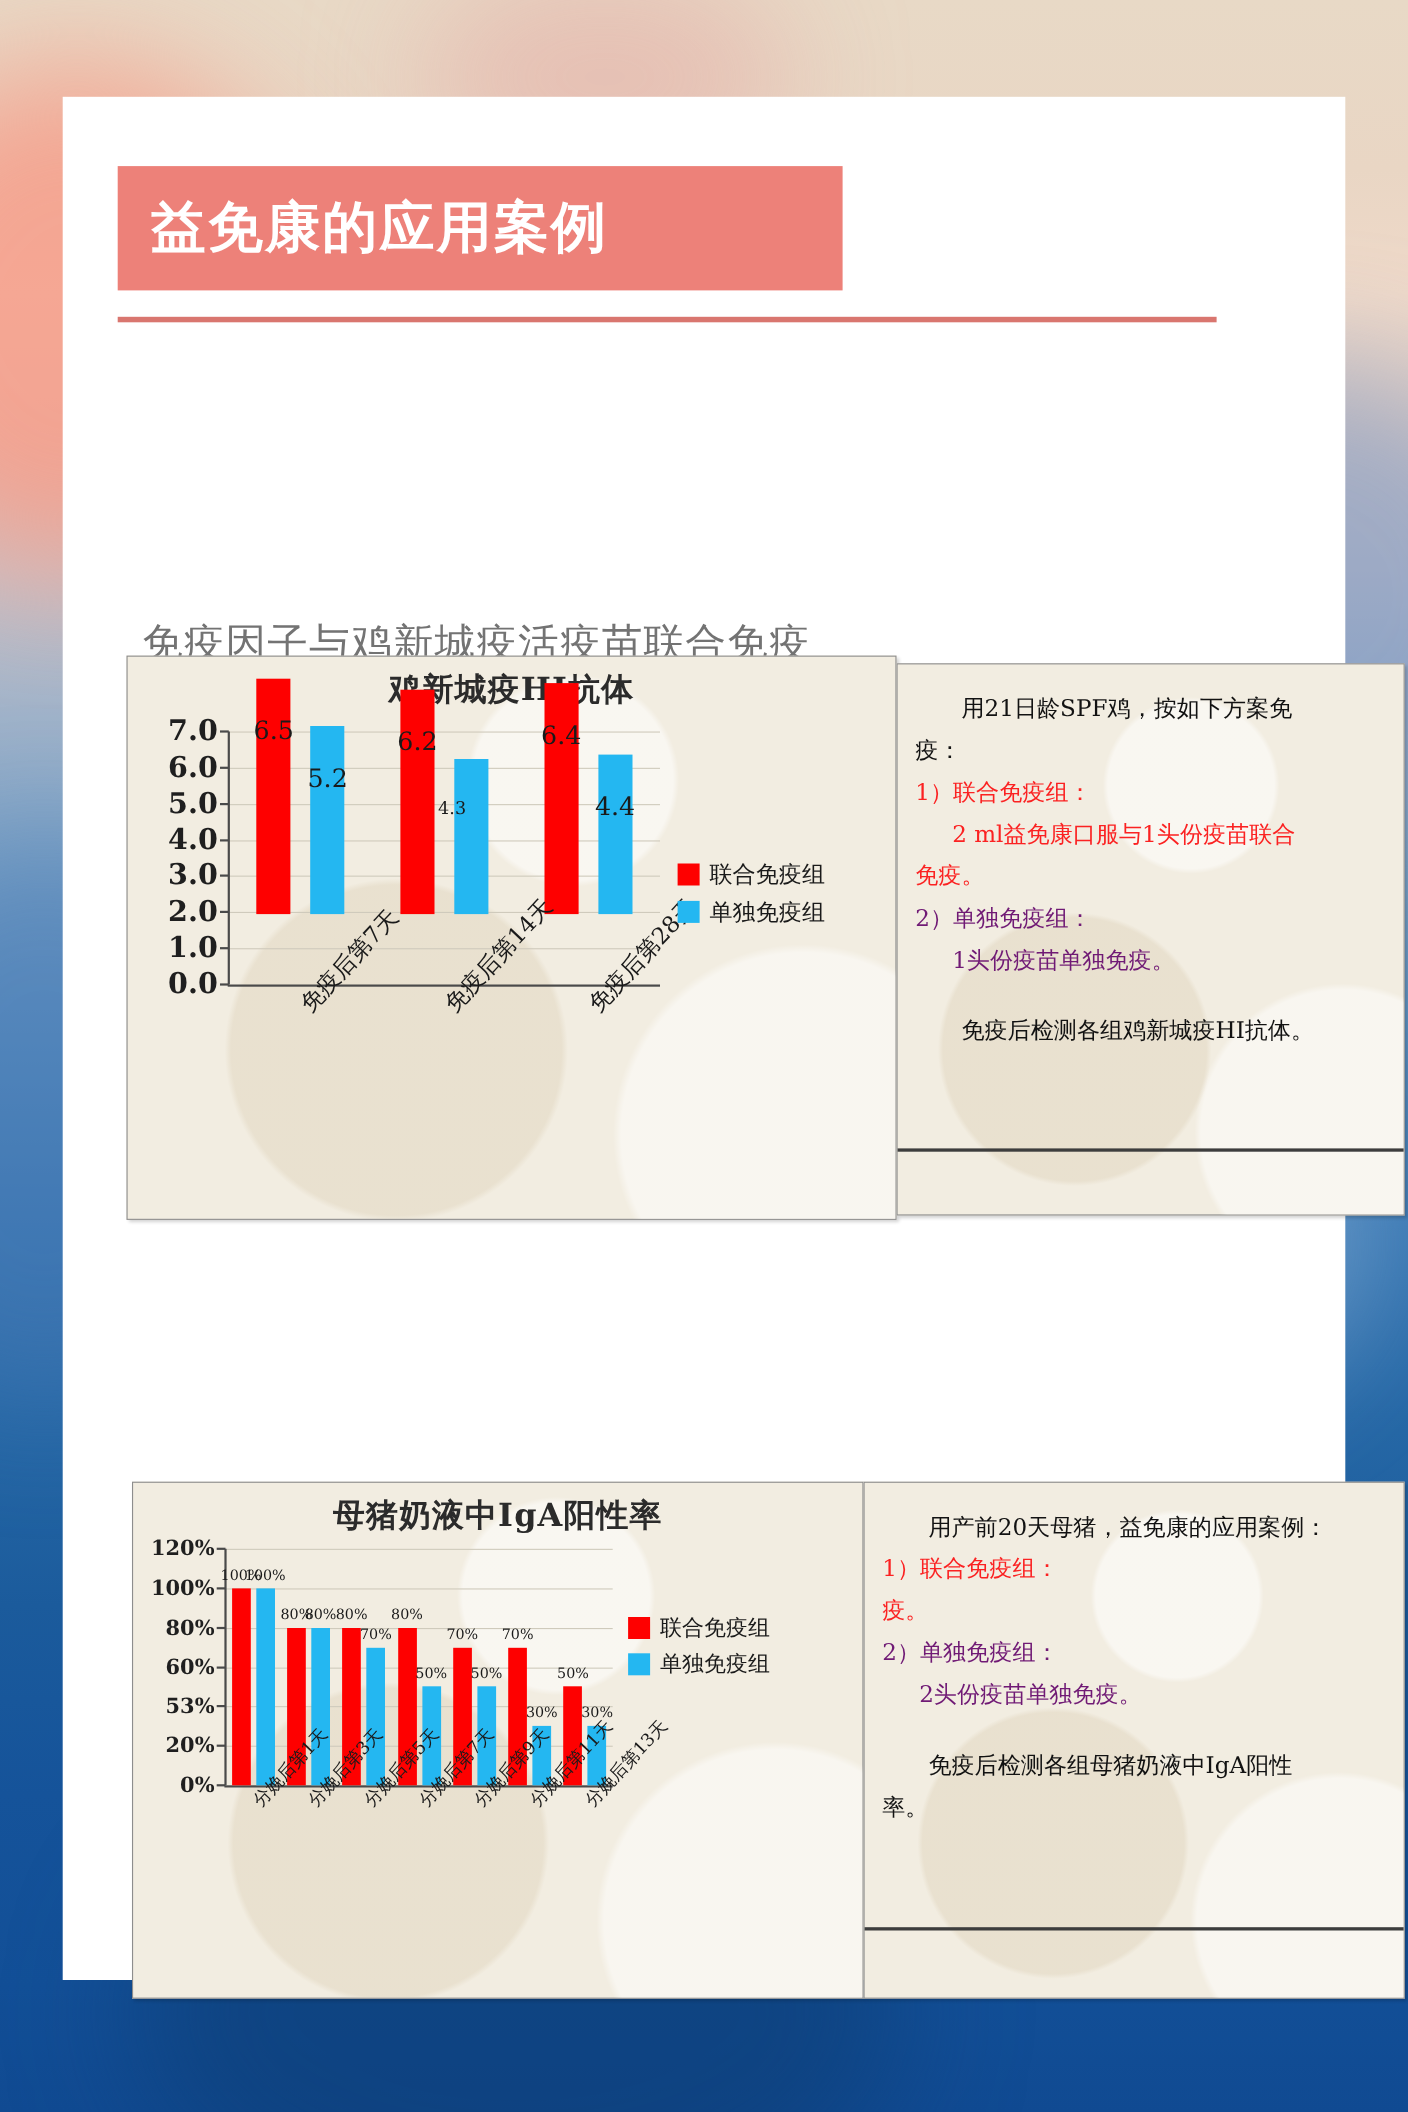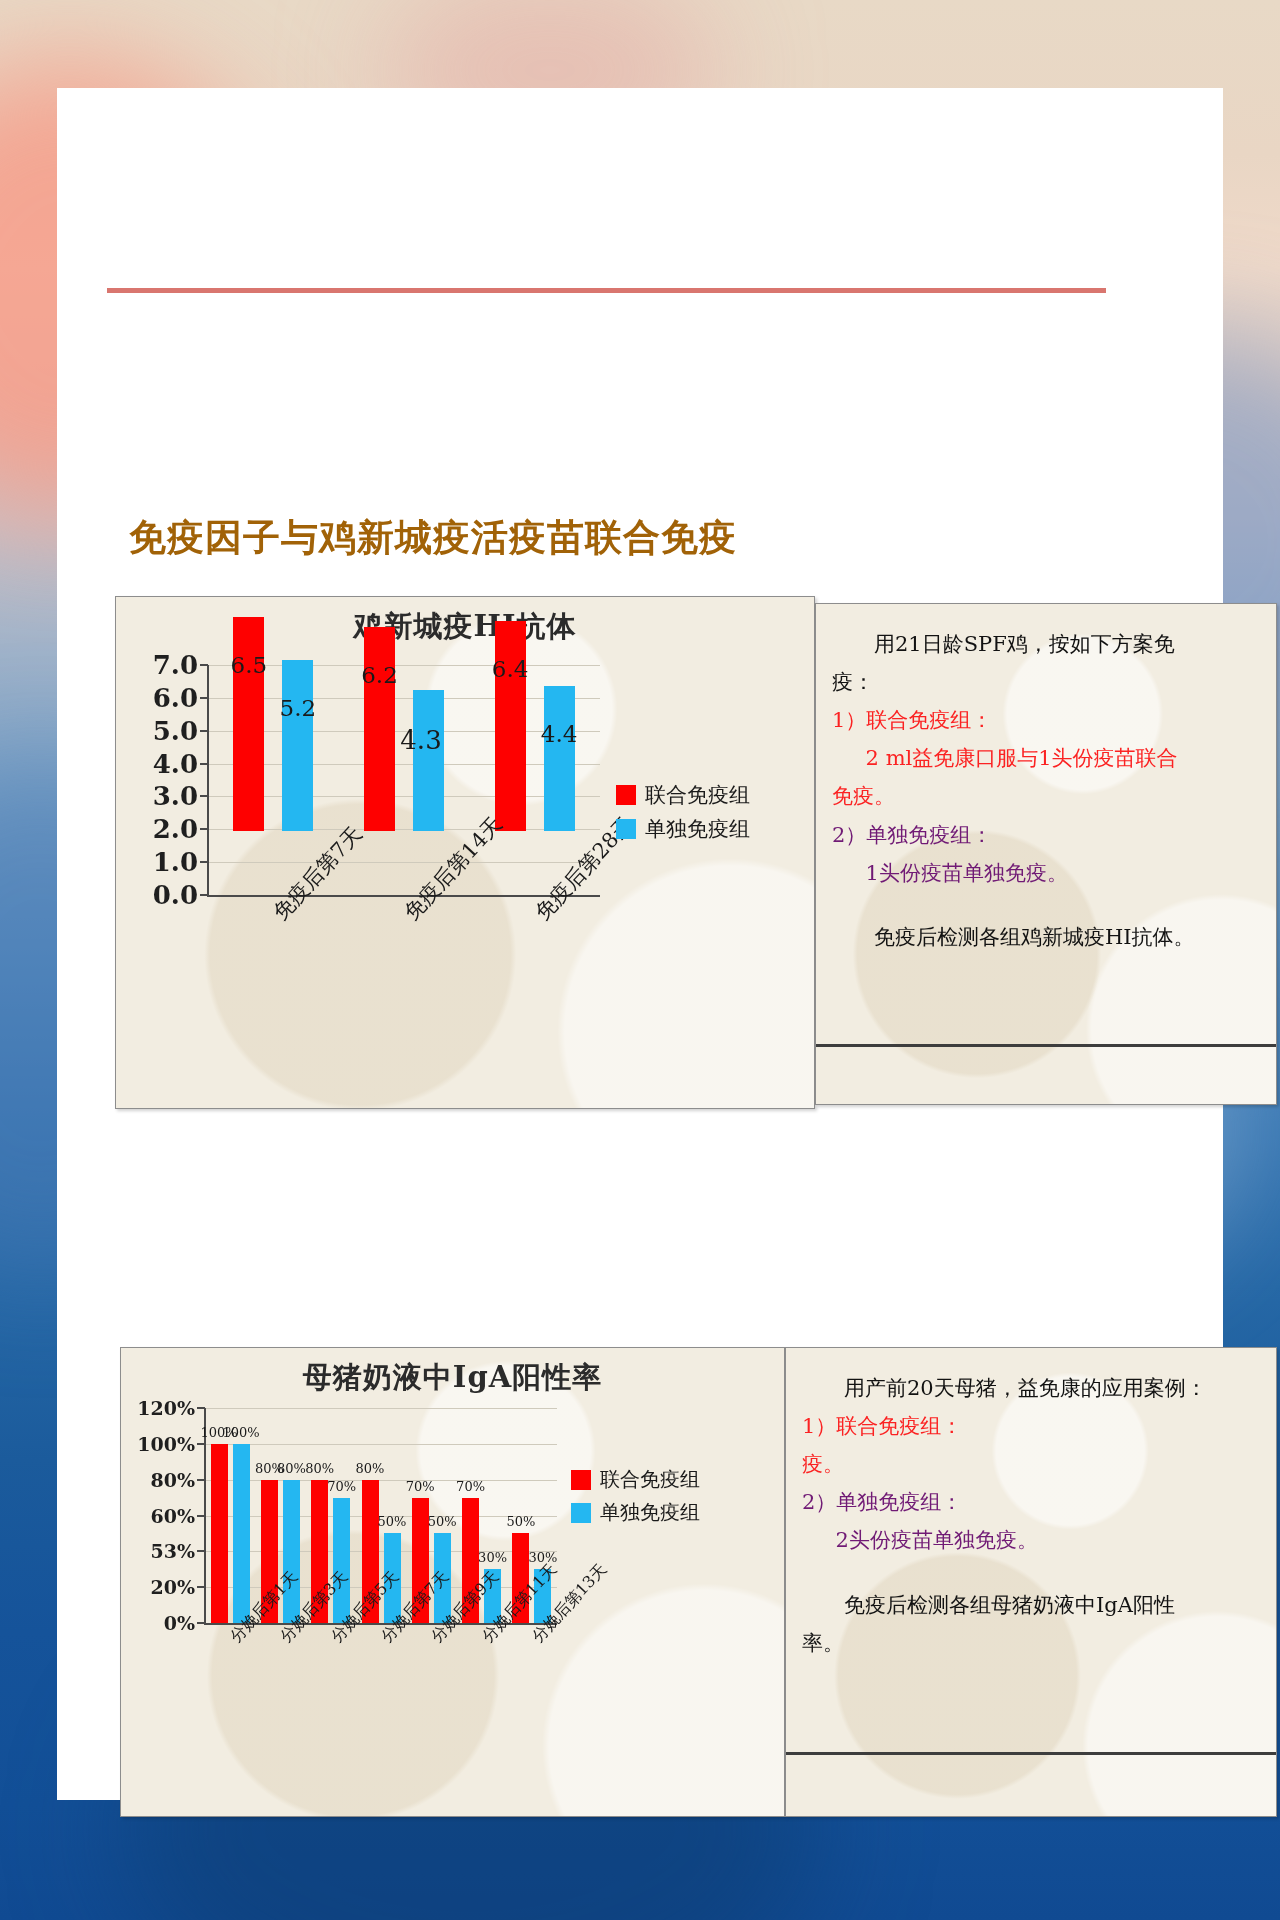--- a/index.html
+++ b/index.html
@@ -61,25 +61,26 @@
   .title-rule {
     position: absolute;
     left: 50px; top: 200px;
     width: 999px; height: 5px;
     background: #d9766f;
   }
 
   
   .section-heading {
     position: absolute;
-    color: #a16207;
+    color: #737373;
     font-size: 37px;
-    font-weight: bold;
+    font-weight: normal;
     white-space: nowrap;
     letter-spacing: 1px;
+    margin-top: 47px;
   }
   #heading-1 { left: 72px; top: 425px; }
   #heading-2 { left: 75px; top: 1168px; }
 
   
   .panel {
     position: absolute;
     border: 1px solid #8d8d8d;
     background: #f2ede1;
     box-shadow: 2px 2px 3px rgba(0,0,0,0.18);
@@ -178,20 +179,23 @@
 
 <div class="bg-blob blob-pink-a"></div>
 <div class="bg-blob blob-pink-b"></div>
 <div class="bg-blob blob-blue-a"></div>
 <div class="bg-blob blob-blue-b"></div>
 <div class="bg-blob blob-white-a"></div>
 <div class="bg-blob blob-dark-a"></div>
 
 <div class="slide">
 
+  <div class="title-banner">
+    <div class="title-text">益免康的应用案例</div>
+  </div>
   <div class="title-rule"></div>
 
   <div class="section-heading" id="heading-1">免疫因子与鸡新城疫活疫苗联合免疫</div>
 
   <div class="panel" id="chart-panel-1">
     <div class="panel-inner" id="chart1-host">
         <div class="chart-title">鸡新城疫HI抗体</div>
         <div class="plot-wrap" style="left: 92px; top: 68px; width: 392px; height: 166px;">
           <div class="tickmark" style="top: 229px;"></div>
           <div class="gridline" style="top: 197.143px;"></div>
@@ -210,21 +214,21 @@
           <div class="tickmark" style="top: -1px;"></div>
           <div class="axis-line" style="left: -1px; top: 0px; width: 2px; height: 230px;"></div>
           <div class="axis-line" style="left: -1px; top: 230px; width: 393px; height: 2px;"></div>
           <div class="bar red" style="left: 25.3333px; width: 31px; height: 213.571px;"></div>
           <div class="bar-label" style="left: 40.8333px; top: -12.5714px; font-size: 23px;">6.5</div>
           <div class="bar blue" style="left: 74.3333px; width: 31px; height: 170.857px;"></div>
           <div class="bar-label" style="left: 89.8333px; top: 30.1429px; font-size: 23px;">5.2</div>
           <div class="bar red" style="left: 156px; width: 31px; height: 203.714px;"></div>
           <div class="bar-label" style="left: 171.5px; top: -2.71429px; font-size: 23px;">6.2</div>
           <div class="bar blue" style="left: 205px; width: 31px; height: 141.286px;"></div>
-          <div class="bar-label" style="left: 213px; top: 59.7143px; font-size: 26px; text-align: right;">4.3</div>
+          <div class="bar-label" style="left: 203px; top: 59.7143px; font-size: 16px; text-align: right;">4.3</div>
           <div class="bar red" style="left: 286.667px; width: 31px; height: 210.286px;"></div>
           <div class="bar-label" style="left: 302.167px; top: -9.28571px; font-size: 23px;">6.4</div>
           <div class="bar blue" style="left: 335.667px; width: 31px; height: 144.571px;"></div>
           <div class="bar-label" style="left: 351.167px; top: 56.4286px; font-size: 23px;">4.4</div>
         </div>
         <div class="y-axis-labels" style="left: 20px; top: 68px; width: 62px; height: 230px; font-size: 26px;">
           <div class="y-tick" style="top: 230px;">0.0</div>
           <div class="y-tick" style="top: 197.143px;">1.0</div>
           <div class="y-tick" style="top: 164.286px;">2.0</div>
           <div class="y-tick" style="top: 131.429px;">3.0</div>

